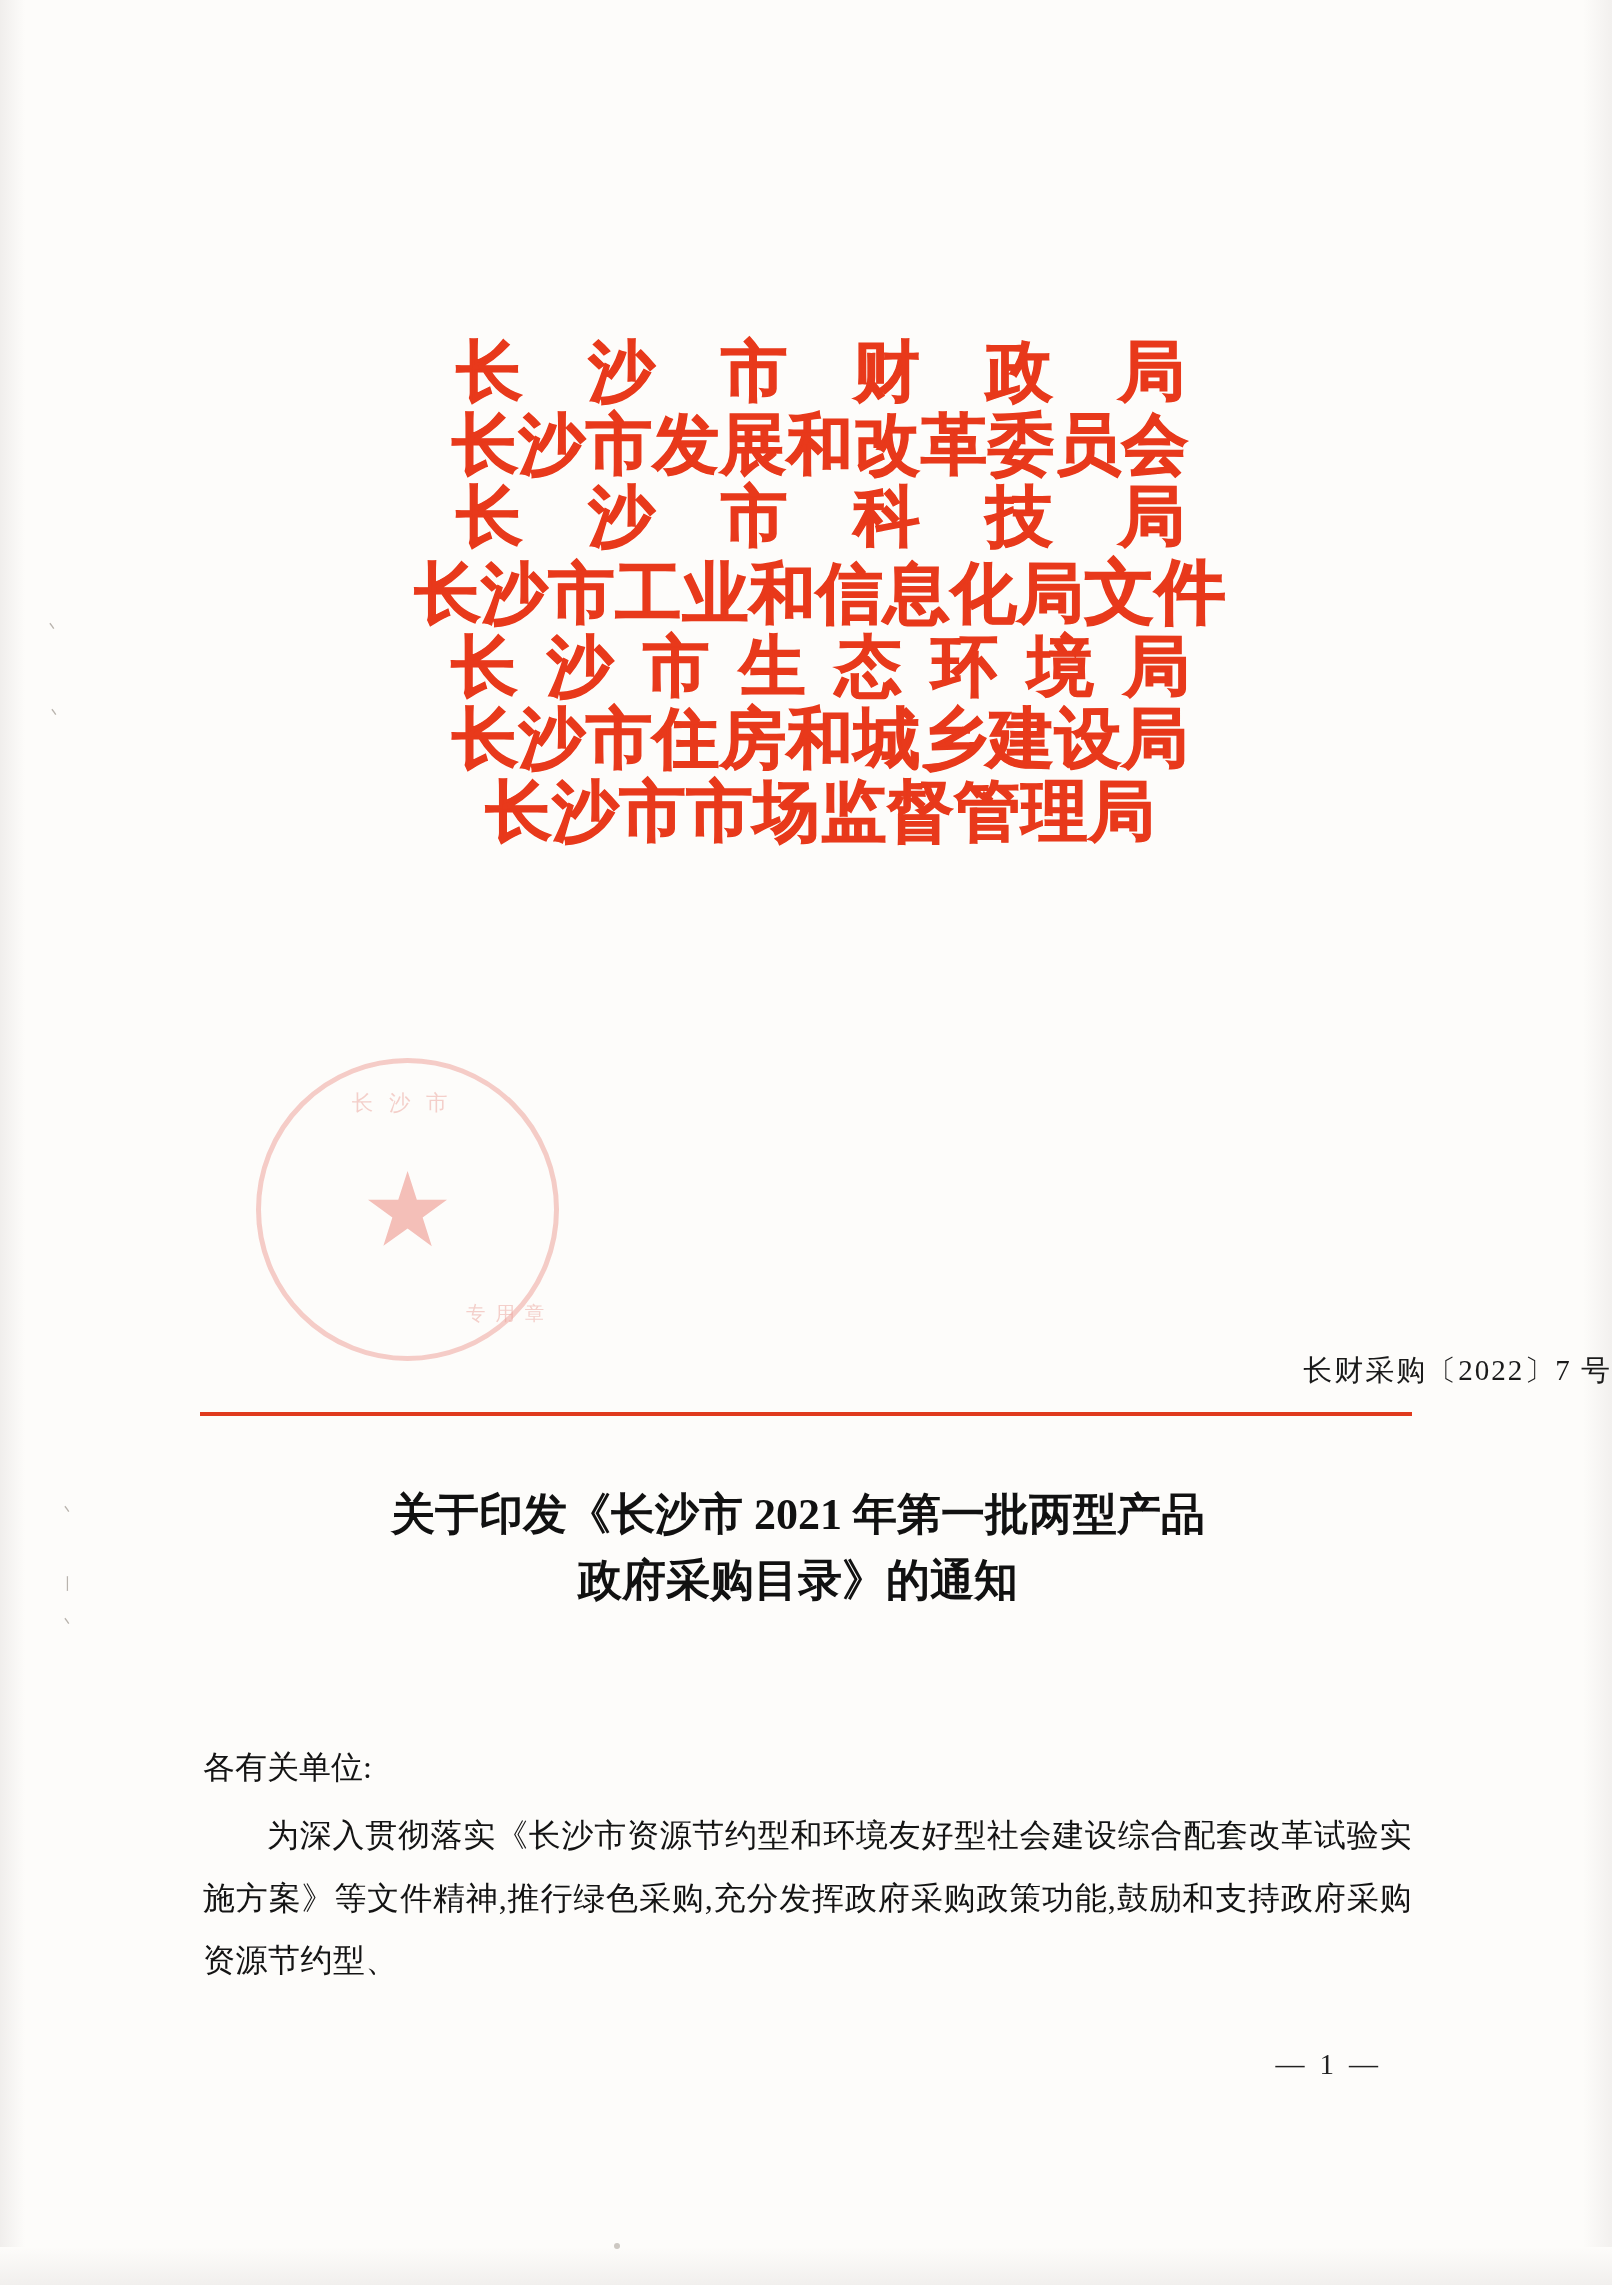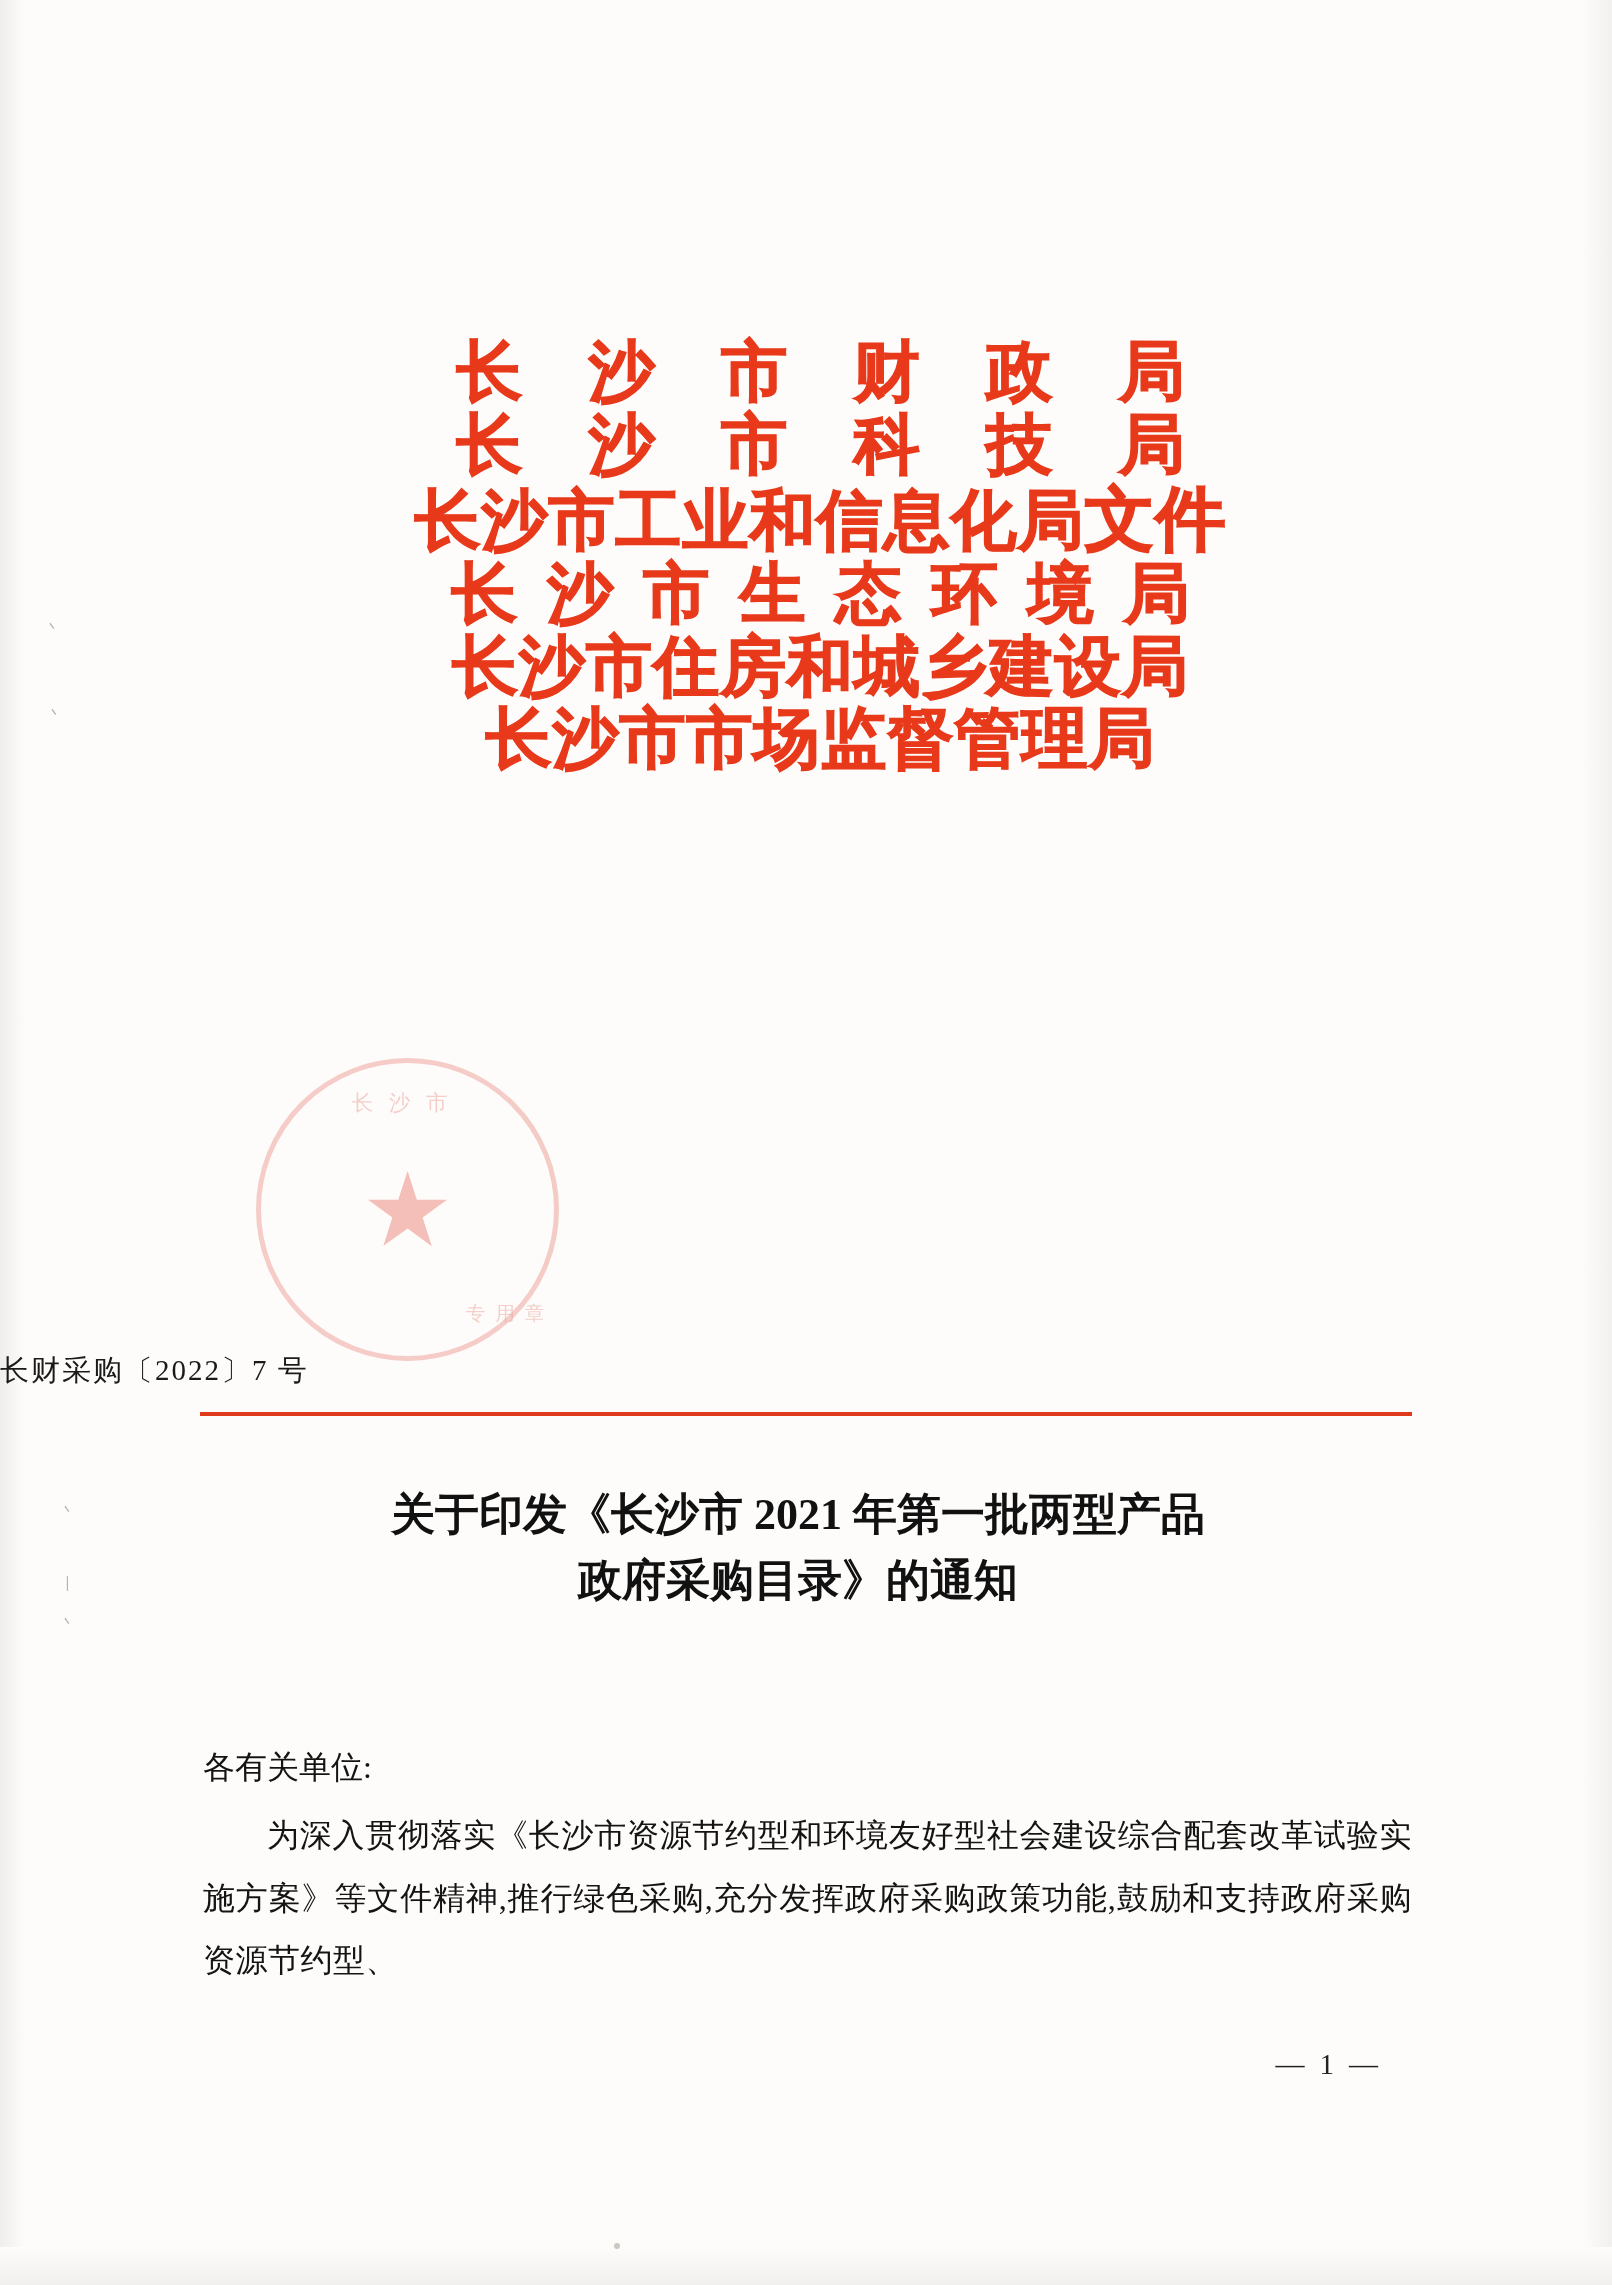--- a/index.html
+++ b/index.html
@@ -123,21 +123,21 @@
     font-size: 19.5px;
     letter-spacing: 9.8px;
     color: rgba(220, 90, 75, 0.5);
   }
 
   
   .doc-number {
     position: absolute;
     left: 0; right: 0;
     top: 1351px;
-    text-align: left;
+    text-align: right;
     font-size: 29px;
     letter-spacing: 2px;
     color: #1a1a1a;
     font-family: "Liberation Serif", "DejaVu Serif", serif;
   }
 
   
   .red-rule {
     position: absolute;
     left: 200px;
@@ -224,20 +224,21 @@
 
   <div class="margin-mark mm1">丶</div>
   <div class="margin-mark mm2">丶</div>
   <div class="margin-mark mm3">丶</div>
   <div class="margin-mark mm4">丨</div>
   <div class="margin-mark mm5">丶</div>
 
   <div class="masthead">
     <div class="agency-stack">
       <div class="agency-line wide">长 沙 市 财 政 局</div>
+      <div class="agency-line tight">长沙市发展和改革委员会</div>
       <div class="agency-line wide">长 沙 市 科 技 局</div>
       <div class="agency-line tight">
         <span class="line-with-wenjian">长沙市工业和信息化局</span><span class="wenjian">文件</span>
       </div>
       <div class="agency-line mid">长 沙 市 生 态 环 境 局</div>
       <div class="agency-line tight">长沙市住房和城乡建设局</div>
       <div class="agency-line tight">长沙市市场监督管理局</div>
     </div>
   </div>
 

